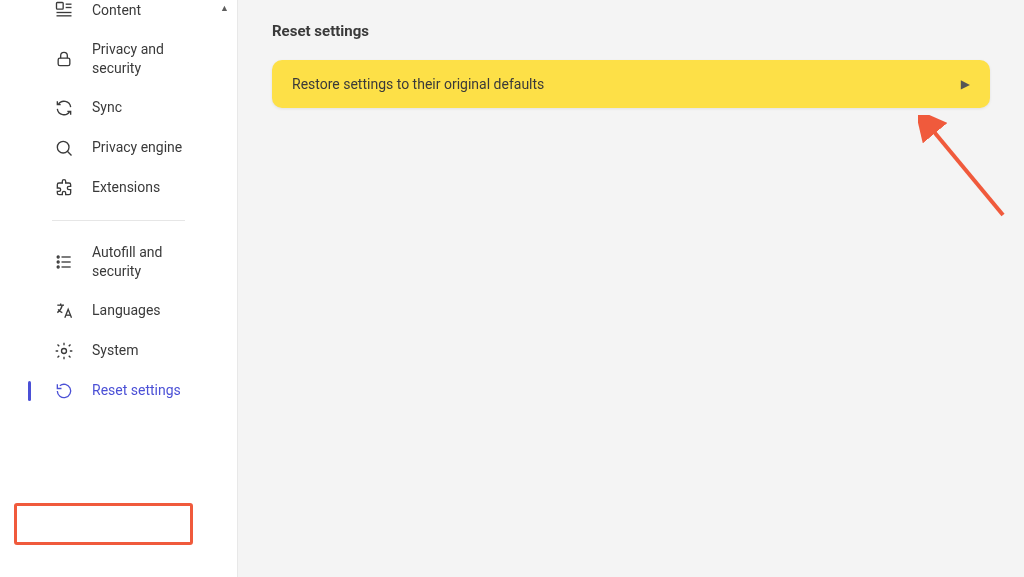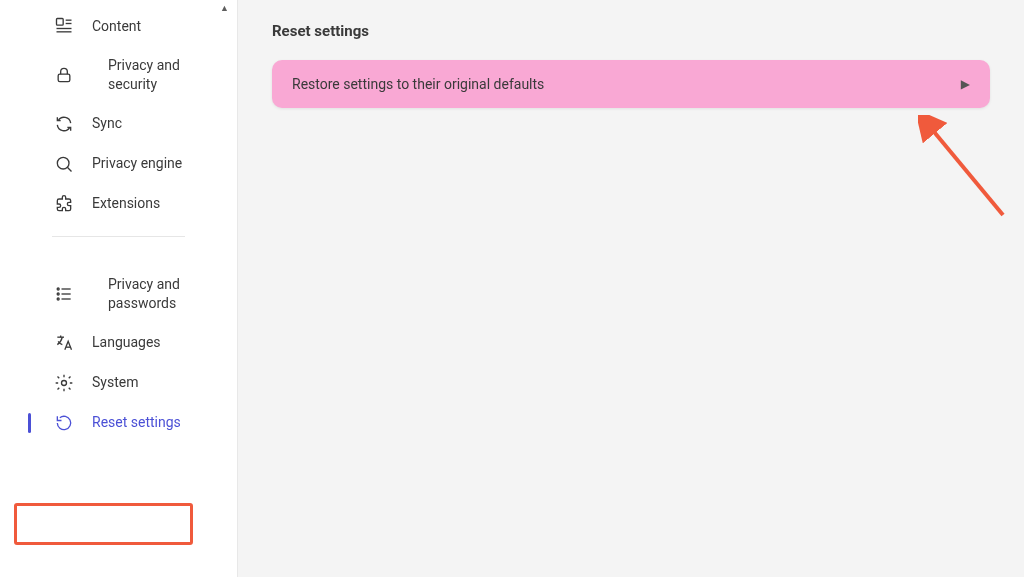--- a/index.html
+++ b/index.html
@@ -25,21 +25,21 @@
     border-right: 1px solid #e8e8e8;
   }
   .scroll-up {
     position: absolute;
     top: 3px;
     right: 8px;
     font-size: 9px;
     color: #5e5e5e;
   }
   .nav-group {
-    padding-top: 16px;
+    padding-top: 0;
   }
   .nav-item {
     display: flex;
     align-items: center;
     padding: 10px 20px 10px 54px;
     font-size: 14px;
     color: #3a3a3a;
     cursor: pointer;
     position: relative;
     line-height: 1.35;
@@ -57,21 +57,20 @@
     margin-left: 0;
   }
   .nav-item {
     padding: 10px 20px 10px 54px;
   }
   .nav-item .label {
     flex: 1;
   }
   .nav-item.multiline .label {
     max-width: 120px;
-    margin-left: 16px;
   }
   .divider {
     height: 1px;
     background: #e6e6e6;
     margin: 12px 52px 12px 52px;
   }
   .nav-item.active .label {
     color: #4b50d6;
   }
   .nav-item.active svg { stroke: #4b50d6; }
@@ -107,21 +106,21 @@
     background: #f4f4f4;
     padding: 22px 34px;
     position: relative;
   }
   .page-title {
     font-size: 15px;
     color: #3a3a3a;
     margin-bottom: 20px;
   }
   .card {
-    background: #f9a8d4;
+    background: #fde047;
     border-radius: 10px;
     box-shadow: 0 1px 3px rgba(0,0,0,0.08);
     padding: 16px 20px;
     display: flex;
     align-items: center;
     justify-content: space-between;
     cursor: pointer;
   }
   .card .card-label {
     font-size: 14px;
@@ -215,21 +214,21 @@
         <span class="icon-hold">
           <svg class="stroke-ic" width="20" height="20" viewBox="0 0 24 24">
               <circle cx="5" cy="6" r="1.2"></circle>
               <line x1="9" y1="6" x2="20" y2="6"></line>
               <circle cx="5" cy="12" r="1.2"></circle>
               <line x1="9" y1="12" x2="20" y2="12"></line>
               <circle cx="5" cy="18" r="1.2"></circle>
               <line x1="9" y1="18" x2="20" y2="18"></line>
             </svg>
         </span>
-        <span class="label">Privacy and passwords</span>
+        <span class="label">Autofill and security</span>
       </div>
 
       <div class="nav-item">
         <span class="icon-hold">
           <svg class="stroke-ic" width="20" height="20" viewBox="0 0 24 24">
               <path d="M4 5h8"></path>
               <path d="M8 3v2"></path>
               <path d="M10 5c-1 4-3 7-6 9"></path>
               <path d="M5 10c1.5 2 3.5 3.5 5 4"></path>
               <path d="M13 20l4-10 4 10"></path>

